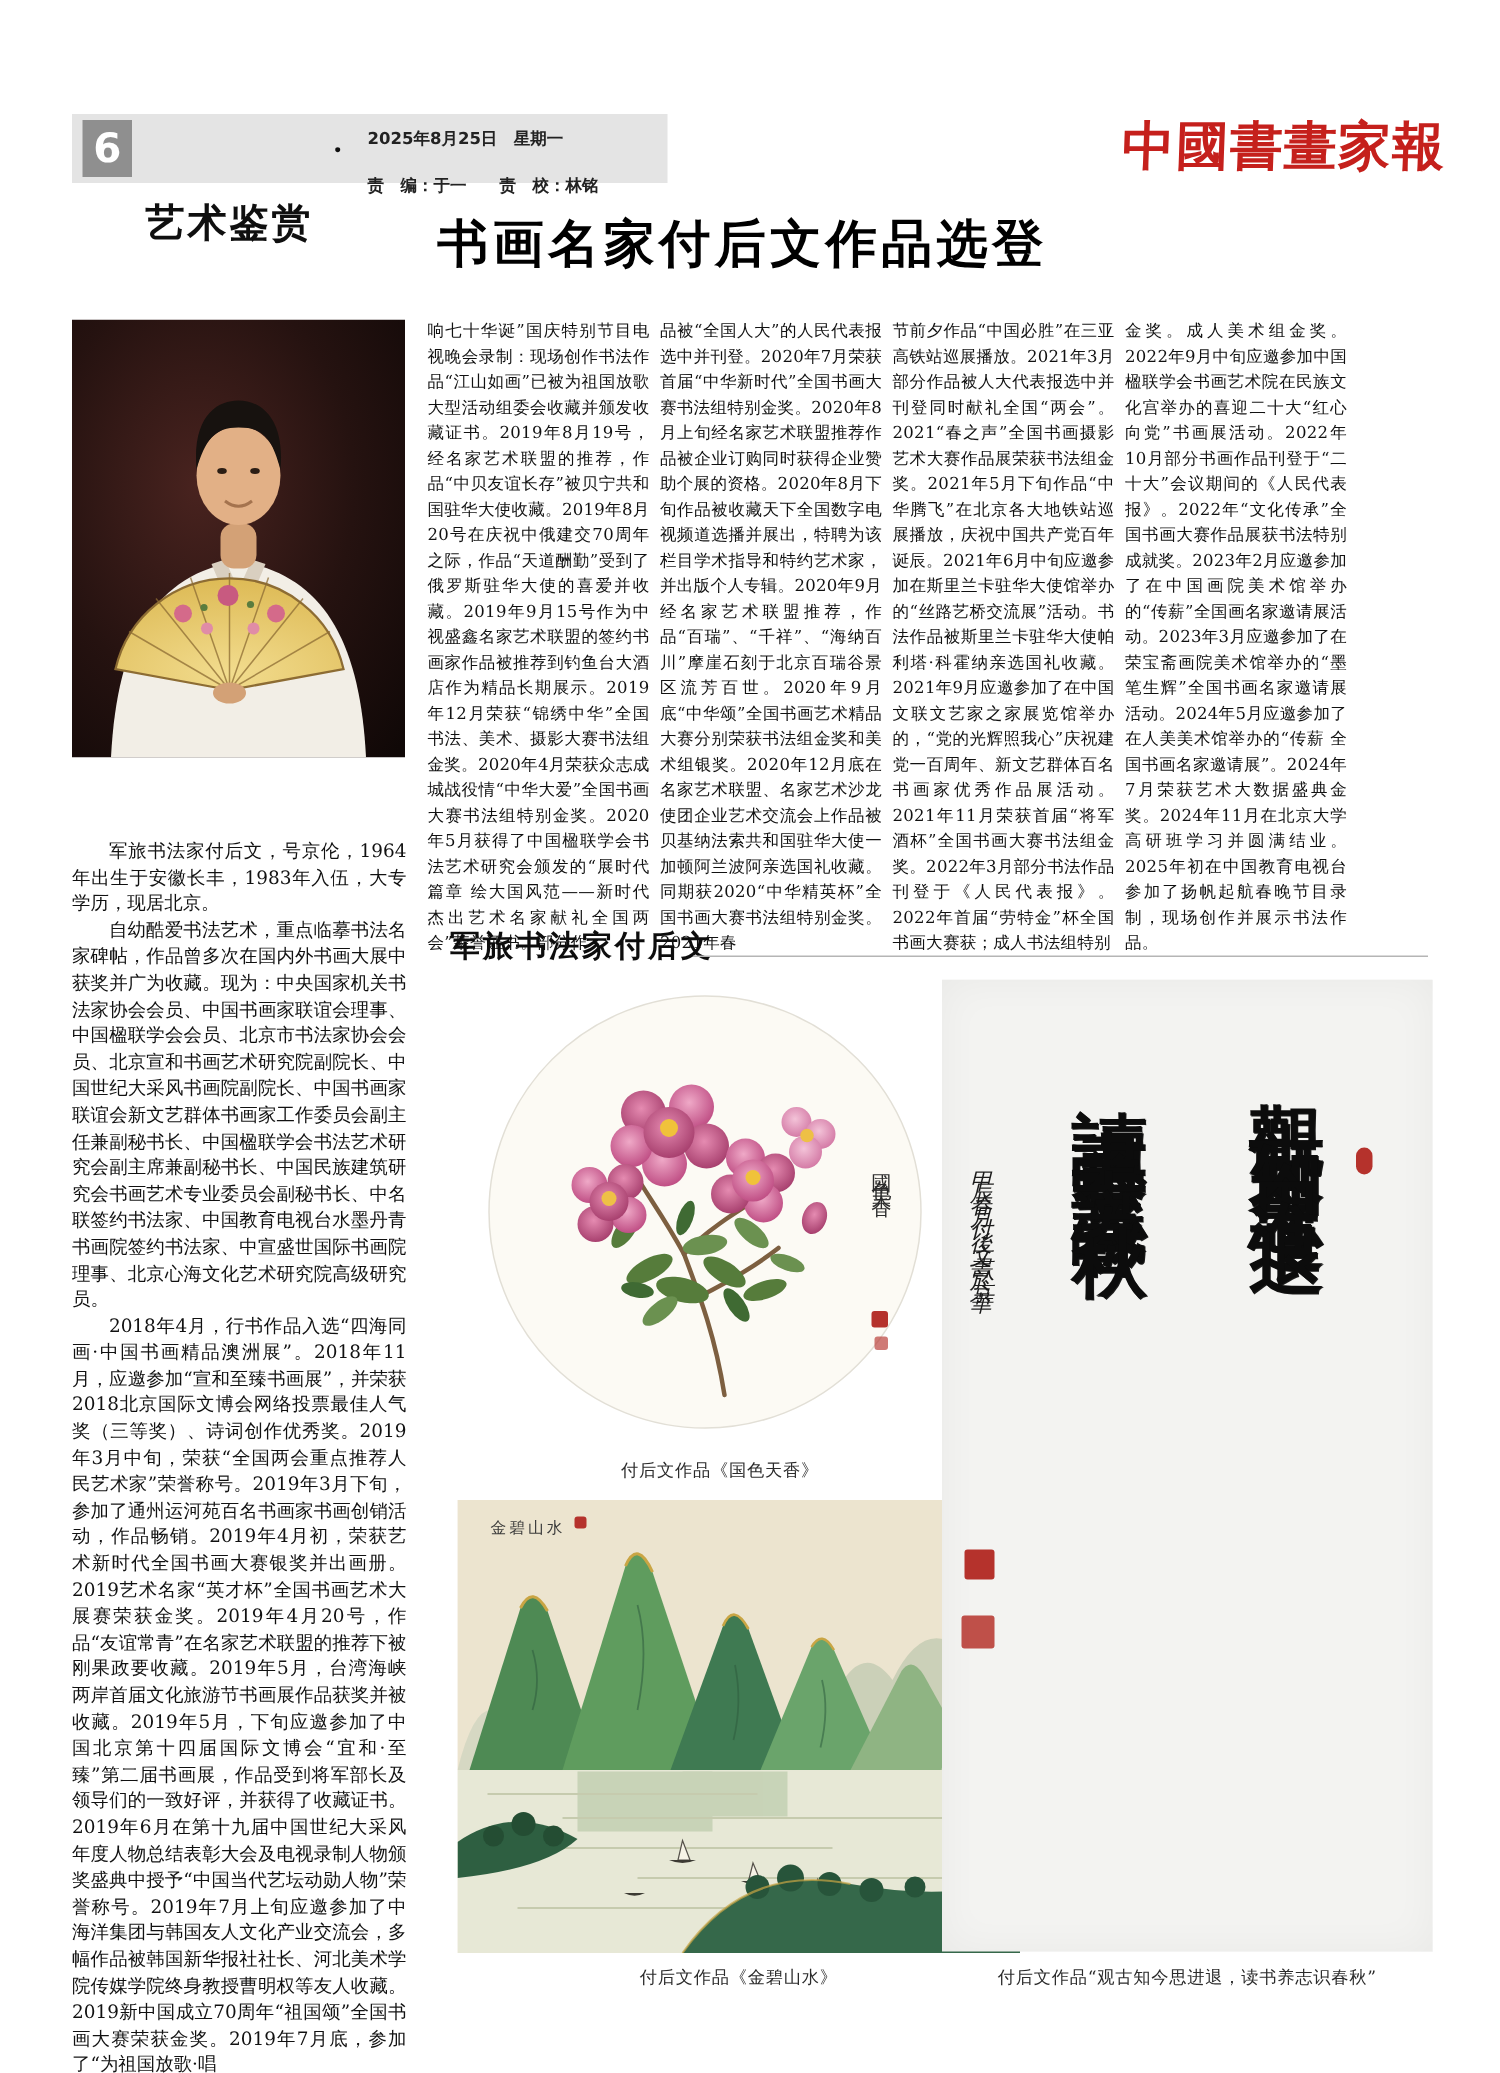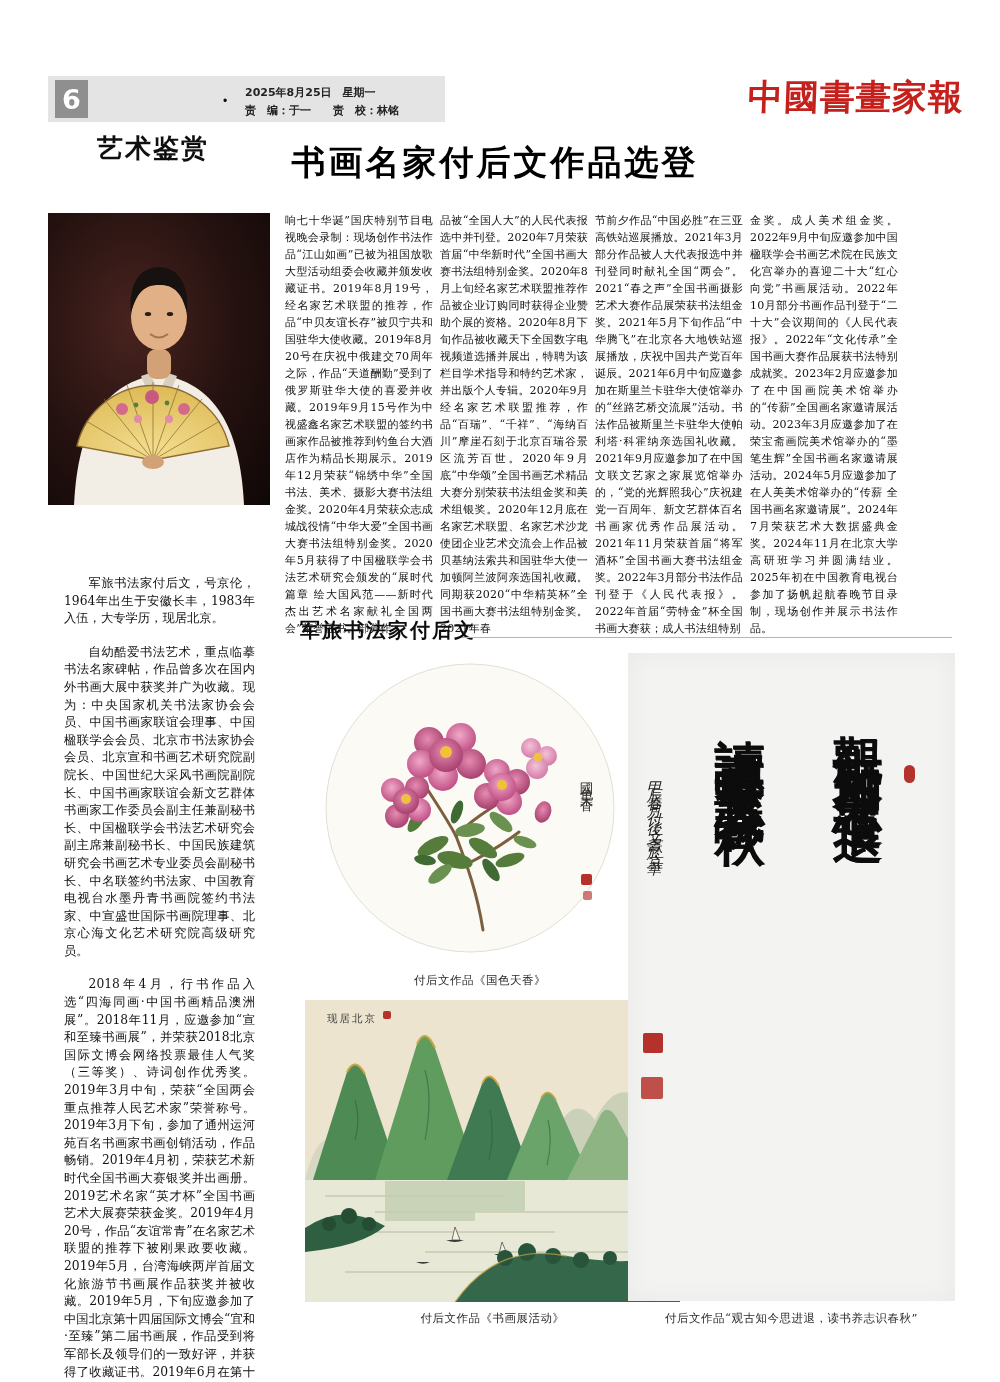--- a/index.html
+++ b/index.html
@@ -12,36 +12,36 @@
 
   
   .header-band { left:48px; top:76px; width:397px; height:46px; background:#e4e4e4; }
   .page-num { left:55px; top:80px; width:33px; height:38px; background:#8f8f8f; color:#fff;
     font-family:"DejaVu Sans", sans-serif; font-weight:bold; font-size:27px;
     display:flex; align-items:center; justify-content:center; }
   .section-title { left:97px; top:83px; font-family:"DejaVu Sans", sans-serif; font-weight:bold;
     font-size:26px; letter-spacing:2px; color:#0f0f0f;margin-top:48px; }
   .section-dot { left:222px; top:90px; font-size:18px; font-weight:bold; color:#0f0f0f; }
   .date-line { left:245px; top:85px; font-family:"DejaVu Sans", sans-serif; font-weight:bold; font-size:11px; color:#222; }
-  .editors-line { left:245px; top:103px; font-family:"DejaVu Sans", sans-serif; font-weight:bold; font-size:11px; color:#222; }
+  .editors-line { left:245px; top:116px; font-family:"DejaVu Sans", sans-serif; font-weight:bold; font-size:11px; color:#222; }
   .masthead { left:748px; top:74px; width:210px; font-weight:900; font-size:35px; color:#c5201c;
     letter-spacing:1px; transform:skewX(-2deg); white-space:nowrap; }
 
   
   .headline { left:285px; top:140px; width:420px; text-align:center;
     font-family:"DejaVu Sans", sans-serif; font-weight:bold; font-size:34px;
     letter-spacing:3px; color:#000; }
 
   
   .photo-box { left:48px; top:213px; width:222px; height:292px; }
   .sidebar-title { left:48px; top:523px; width:222px; text-align:center;
     font-family:"DejaVu Sans", sans-serif; font-weight:bold; font-size:21px; letter-spacing:3px; }
   .sidebar-text { left:48px; top:559px; width:223px; font-size:12.3px; line-height:17.6px;
     text-align:justify; color:#111; }
-  .sidebar-text p { margin:16px; text-indent:2em; }
+  .sidebar-text p { margin:0; text-indent:2em; }
 
   
   .article-col { top:212px; width:148px; height:378px; font-size:11px; line-height:17px;
     text-align:justify; letter-spacing:0.2px; color:#111; }
   .col1 { left:285px; } .col2 { left:440px; } .col3 { left:595px; } .col4 { left:750px; }
 
   
   .works-title { left:300px; top:617px; font-family:"DejaVu Sans", sans-serif; font-weight:bold;
     font-size:20px; letter-spacing:2px; color:#0d0d0d; }
   .works-rule { left:462px; top:637px; width:490px; height:1px; background:#b5b5b5; }
@@ -303,26 +303,26 @@
       <g fill="#27543a">
         <circle cx="200" cy="258" r="8"></circle>
           <circle cx="222" cy="252" r="9"></circle>
           <circle cx="248" cy="256" r="8"></circle>
         <circle cx="276" cy="260" r="8"></circle>
           <circle cx="305" cy="258" r="7"></circle>
           <circle cx="334" cy="256" r="7"></circle>
       </g>
       <path d="M150,302 Q192,242 262,256" stroke="#c9a544" stroke-width="1.4" fill="none" opacity="0.7"></path>
     </svg>
-    <div class="abs inscription-land">现居北京</div>
+    <div class="abs inscription-land">金碧山水</div>
     <div class="abs seal" style="left:78px; top:11px; width:8px; height:8px;"></div>
     <div class="abs seal" style="left:340px; top:130px; width:9px; height:9px;"></div>
     <div class="abs seal" style="left:341px; top:146px; width:8px; height:8px; opacity:.8;"></div>
   </div>
-  <div class="abs caption cap2">付后文作品《书画展活动》</div>
+  <div class="abs caption cap2">付后文作品《金碧山水》</div>
 
   <div class="abs calli-panel">
     <div class="abs vtext calli-col calli-right">觀古知今思進退</div>
     <div class="abs vtext calli-col calli-left">讀書養志識春秋</div>
     <div class="abs vtext calli-sign">甲辰春月付後文書於京華</div>
     <div class="abs seal" style="left:276px; top:112px; width:11px; height:18px; border-radius:6px;"></div>
     <div class="abs seal" style="left:15px; top:380px; width:20px; height:20px;"></div>
     <div class="abs seal" style="left:13px; top:424px; width:22px; height:22px; opacity:.85;"></div>
   </div>
   <div class="abs caption cap3">付后文作品“观古知今思进退，读书养志识春秋”</div>

